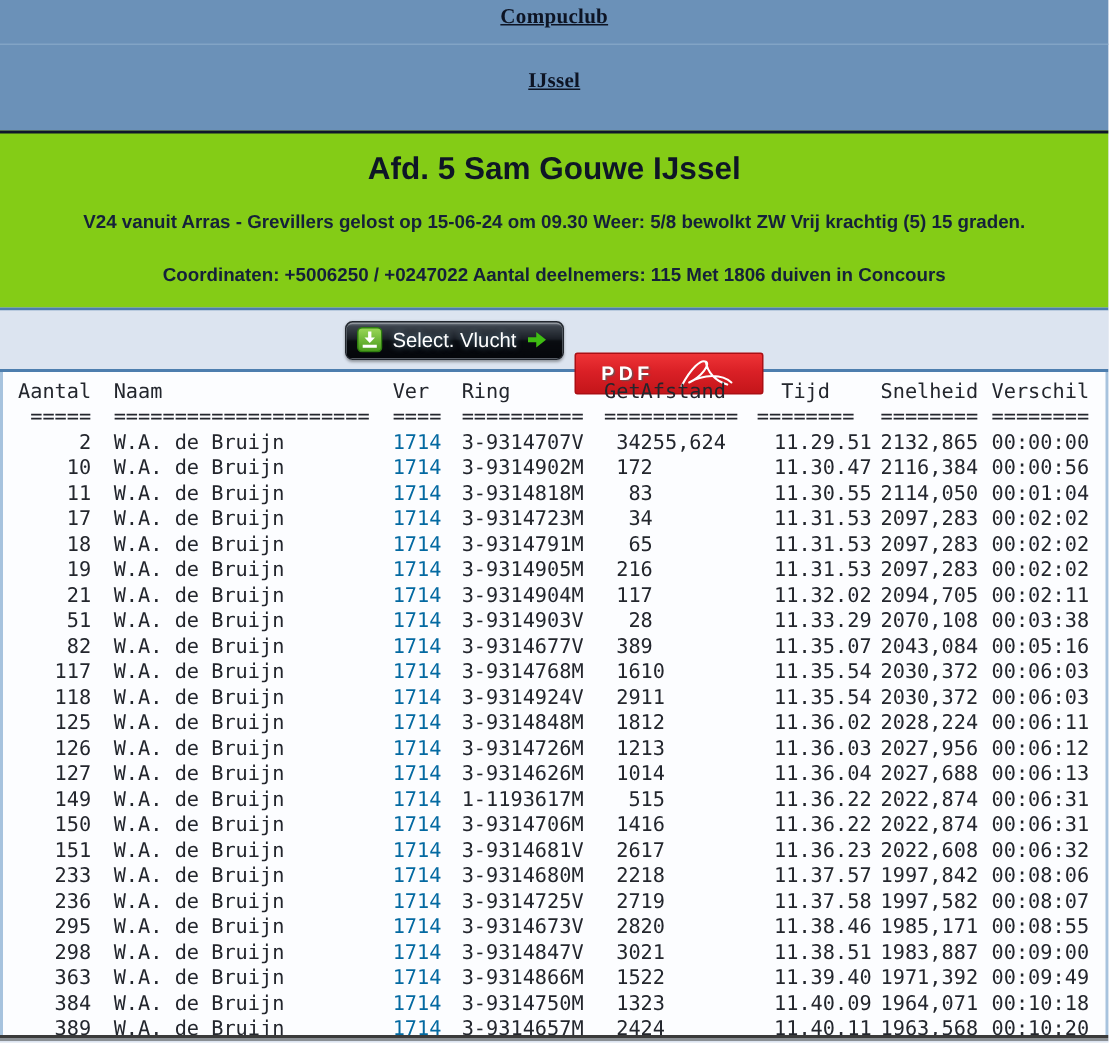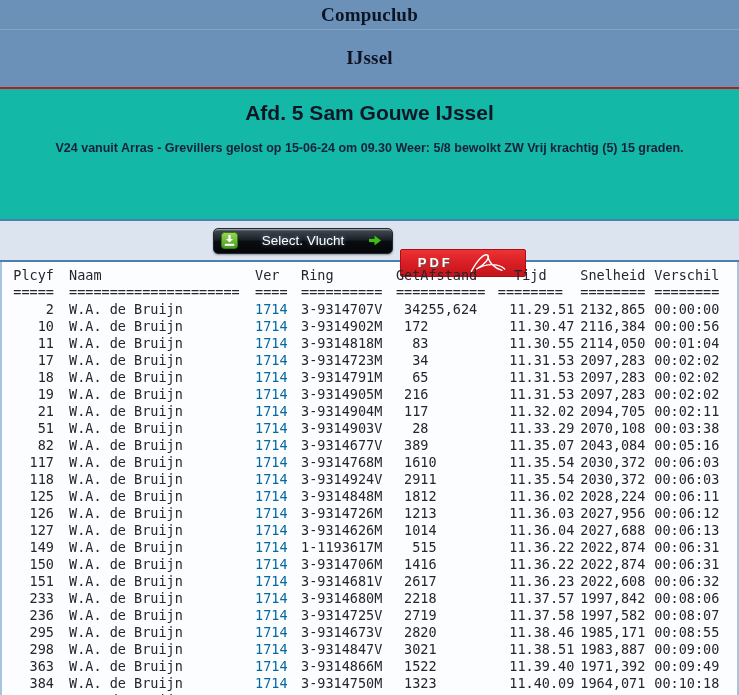--- a/index.html
+++ b/index.html
@@ -6,47 +6,47 @@
   html, body { width: 739px; height: 695px; overflow: hidden; }
   body { font-family: "Liberation Sans", sans-serif; background: #dce4f0; }
   .page { position: relative; width: 739px; height: 695px; background: #dce4f0; }
 
   
   .band { background: #6b91b8; text-align: center; }
   .band1 { height: 30px; border-bottom: 1px solid #82a4c5; padding-top: 4px; }
   .band2 { height: 57px; padding-top: 17px; }
   .hdr-title {
     font-family: "Liberation Serif", serif;
-    font-weight: bold; font-size: 19px; color: #0d1424; letter-spacing: 0.2px;
+    font-weight: bold; font-size: 14px; color: #0d1424; letter-spacing: 0.2px; text-decoration: underline;
   }
 
   
   .info-panel {
-    height: 132px; background: #14b8a6; text-align: center;
-    border-top: 2px solid #b91c1c;
+    height: 118px; background: #84cc16; text-align: center;
+    border-top: 2px solid #0f172a;
   }
   .info-panel h1 {
     padding-top: 12px; font-size: 21px; font-weight: bold; color: #0e1626;
   }
   .info-line {
     font-size: 12.5px; font-weight: bold; color: #15213a;
   }
   .info-line.l1 { margin-top: 16px; }
   .info-line.l2 { margin-top: 21px; }
 
   
   .rule { height: 2px; background: #4d7eae; }
 
   
   .toolbar {
     height: 39px; display: flex; align-items: center; justify-content: center;
     gap: 7px; background: #dce4f0;
   }
   .btn-select {
-    display: inline-flex; align-items: center; gap: 24px;
+    display: inline-flex; align-items: center; gap: 7px;
     height: 26px; padding: 0 10px 0 7px; cursor: pointer;
     background: linear-gradient(to bottom, #7d858f 0%, #3c434c 10%, #1b2027 45%, #090c10 52%, #04060a 100%);
     border: 1px solid #23282f; border-radius: 5px;
     box-shadow: 0 1px 2px rgba(0,0,0,.35), inset 0 1px 0 rgba(255,255,255,.25);
     color: #fff; font-family: "Liberation Sans", sans-serif; font-size: 13.5px;
     text-shadow: 0 0 4px rgba(170,220,255,.55);
   }
   .btn-pdf {
     display: inline-flex; align-items: center; justify-content: center; gap: 14px;
     width: 126px; height: 28px; cursor: pointer;
@@ -97,20 +97,21 @@
       <div class="hdr-title">Compuclub</div>
     </div>
     <div class="band band2">
       <div class="hdr-title">IJssel</div>
     </div>
   </header>
 
   <section class="info-panel">
     <h1>Afd. 5 Sam Gouwe IJssel</h1>
     <div class="info-line l1">V24 vanuit Arras - Grevillers gelost op 15-06-24 om 09.30 Weer: 5/8 bewolkt ZW Vrij krachtig (5) 15 graden.</div>
+    <div class="info-line l2">Coordinaten: +5006250 / +0247022 Aantal deelnemers: 115 Met 1806 duiven in Concours</div>
   </section>
 
   <div class="rule"></div>
 
   <div class="toolbar">
     <button class="btn-select">
       <span class="icon-box">
         <svg width="17" height="17" viewBox="0 0 17 17">
           <defs>
             <linearGradient id="grn" x1="0" y1="0" x2="0" y2="1">
@@ -143,21 +144,21 @@
         </svg>
       </span>
     </button>
   </div>
 
   <div class="rule"></div>
 
   <div class="table-area">
     <table class="results">
       <thead>
-        <tr id="header-row"><th class="c0">Plcyf</th><th class="c1">Naam</th><th class="c2">Ver</th><th class="c3">Ring</th><th class="c4">Get</th><th class="c5">Afstand</th><th class="c6">Tijd</th><th class="c7">Snelheid</th><th class="c8">Verschil</th></tr>
+        <tr id="header-row"><th class="c0">Aantal</th><th class="c1">Naam</th><th class="c2">Ver</th><th class="c3">Ring</th><th class="c4">Get</th><th class="c5">Afstand</th><th class="c6">Tijd</th><th class="c7">Snelheid</th><th class="c8">Verschil</th></tr>
         <tr id="separator-row"><th class="c0">=====</th><th class="c1">=====================</th><th class="c2">====</th><th class="c3">==========</th><th class="c4">===</th><th class="c5">========</th><th class="c6">========</th><th class="c7">========</th><th class="c8">========</th></tr>
       </thead>
       <tbody id="result-rows"><tr><td class="c0">2</td><td class="c1">W.A. de Bruijn</td><td class="c2 ver">1714</td><td class="c3">3-9314707V</td><td class="c4">34</td><td class="c5">255,624</td><td class="c6">11.29.51</td><td class="c7">2132,865</td><td class="c8">00:00:00</td></tr><tr><td class="c0">10</td><td class="c1">W.A. de Bruijn</td><td class="c2 ver">1714</td><td class="c3">3-9314902M</td><td class="c4">17</td><td class="c5">2</td><td class="c6">11.30.47</td><td class="c7">2116,384</td><td class="c8">00:00:56</td></tr><tr><td class="c0">11</td><td class="c1">W.A. de Bruijn</td><td class="c2 ver">1714</td><td class="c3">3-9314818M</td><td class="c4">8</td><td class="c5">3</td><td class="c6">11.30.55</td><td class="c7">2114,050</td><td class="c8">00:01:04</td></tr><tr><td class="c0">17</td><td class="c1">W.A. de Bruijn</td><td class="c2 ver">1714</td><td class="c3">3-9314723M</td><td class="c4">3</td><td class="c5">4</td><td class="c6">11.31.53</td><td class="c7">2097,283</td><td class="c8">00:02:02</td></tr><tr><td class="c0">18</td><td class="c1">W.A. de Bruijn</td><td class="c2 ver">1714</td><td class="c3">3-9314791M</td><td class="c4">6</td><td class="c5">5</td><td class="c6">11.31.53</td><td class="c7">2097,283</td><td class="c8">00:02:02</td></tr><tr><td class="c0">19</td><td class="c1">W.A. de Bruijn</td><td class="c2 ver">1714</td><td class="c3">3-9314905M</td><td class="c4">21</td><td class="c5">6</td><td class="c6">11.31.53</td><td class="c7">2097,283</td><td class="c8">00:02:02</td></tr><tr><td class="c0">21</td><td class="c1">W.A. de Bruijn</td><td class="c2 ver">1714</td><td class="c3">3-9314904M</td><td class="c4">11</td><td class="c5">7</td><td class="c6">11.32.02</td><td class="c7">2094,705</td><td class="c8">00:02:11</td></tr><tr><td class="c0">51</td><td class="c1">W.A. de Bruijn</td><td class="c2 ver">1714</td><td class="c3">3-9314903V</td><td class="c4">2</td><td class="c5">8</td><td class="c6">11.33.29</td><td class="c7">2070,108</td><td class="c8">00:03:38</td></tr><tr><td class="c0">82</td><td class="c1">W.A. de Bruijn</td><td class="c2 ver">1714</td><td class="c3">3-9314677V</td><td class="c4">38</td><td class="c5">9</td><td class="c6">11.35.07</td><td class="c7">2043,084</td><td class="c8">00:05:16</td></tr><tr><td class="c0">117</td><td class="c1">W.A. de Bruijn</td><td class="c2 ver">1714</td><td class="c3">3-9314768M</td><td class="c4">16</td><td class="c5">10</td><td class="c6">11.35.54</td><td class="c7">2030,372</td><td class="c8">00:06:03</td></tr><tr><td class="c0">118</td><td class="c1">W.A. de Bruijn</td><td class="c2 ver">1714</td><td class="c3">3-9314924V</td><td class="c4">29</td><td class="c5">11</td><td class="c6">11.35.54</td><td class="c7">2030,372</td><td class="c8">00:06:03</td></tr><tr><td class="c0">125</td><td class="c1">W.A. de Bruijn</td><td class="c2 ver">1714</td><td class="c3">3-9314848M</td><td class="c4">18</td><td class="c5">12</td><td class="c6">11.36.02</td><td class="c7">2028,224</td><td class="c8">00:06:11</td></tr><tr><td class="c0">126</td><td class="c1">W.A. de Bruijn</td><td class="c2 ver">1714</td><td class="c3">3-9314726M</td><td class="c4">12</td><td class="c5">13</td><td class="c6">11.36.03</td><td class="c7">2027,956</td><td class="c8">00:06:12</td></tr><tr><td class="c0">127</td><td class="c1">W.A. de Bruijn</td><td class="c2 ver">1714</td><td class="c3">3-9314626M</td><td class="c4">10</td><td class="c5">14</td><td class="c6">11.36.04</td><td class="c7">2027,688</td><td class="c8">00:06:13</td></tr><tr><td class="c0">149</td><td class="c1">W.A. de Bruijn</td><td class="c2 ver">1714</td><td class="c3">1-1193617M</td><td class="c4">5</td><td class="c5">15</td><td class="c6">11.36.22</td><td class="c7">2022,874</td><td class="c8">00:06:31</td></tr><tr><td class="c0">150</td><td class="c1">W.A. de Bruijn</td><td class="c2 ver">1714</td><td class="c3">3-9314706M</td><td class="c4">14</td><td class="c5">16</td><td class="c6">11.36.22</td><td class="c7">2022,874</td><td class="c8">00:06:31</td></tr><tr><td class="c0">151</td><td class="c1">W.A. de Bruijn</td><td class="c2 ver">1714</td><td class="c3">3-9314681V</td><td class="c4">26</td><td class="c5">17</td><td class="c6">11.36.23</td><td class="c7">2022,608</td><td class="c8">00:06:32</td></tr><tr><td class="c0">233</td><td class="c1">W.A. de Bruijn</td><td class="c2 ver">1714</td><td class="c3">3-9314680M</td><td class="c4">22</td><td class="c5">18</td><td class="c6">11.37.57</td><td class="c7">1997,842</td><td class="c8">00:08:06</td></tr><tr><td class="c0">236</td><td class="c1">W.A. de Bruijn</td><td class="c2 ver">1714</td><td class="c3">3-9314725V</td><td class="c4">27</td><td class="c5">19</td><td class="c6">11.37.58</td><td class="c7">1997,582</td><td class="c8">00:08:07</td></tr><tr><td class="c0">295</td><td class="c1">W.A. de Bruijn</td><td class="c2 ver">1714</td><td class="c3">3-9314673V</td><td class="c4">28</td><td class="c5">20</td><td class="c6">11.38.46</td><td class="c7">1985,171</td><td class="c8">00:08:55</td></tr><tr><td class="c0">298</td><td class="c1">W.A. de Bruijn</td><td class="c2 ver">1714</td><td class="c3">3-9314847V</td><td class="c4">30</td><td class="c5">21</td><td class="c6">11.38.51</td><td class="c7">1983,887</td><td class="c8">00:09:00</td></tr><tr><td class="c0">363</td><td class="c1">W.A. de Bruijn</td><td class="c2 ver">1714</td><td class="c3">3-9314866M</td><td class="c4">15</td><td class="c5">22</td><td class="c6">11.39.40</td><td class="c7">1971,392</td><td class="c8">00:09:49</td></tr><tr><td class="c0">384</td><td class="c1">W.A. de Bruijn</td><td class="c2 ver">1714</td><td class="c3">3-9314750M</td><td class="c4">13</td><td class="c5">23</td><td class="c6">11.40.09</td><td class="c7">1964,071</td><td class="c8">00:10:18</td></tr><tr><td class="c0">389</td><td class="c1">W.A. de Bruijn</td><td class="c2 ver">1714</td><td class="c3">3-9314657M</td><td class="c4">24</td><td class="c5">24</td><td class="c6">11.40.11</td><td class="c7">1963,568</td><td class="c8">00:10:20</td></tr></tbody>
     </table>
   </div>
 
   <div class="bottom-edge"></div>
 
 </div>
 

